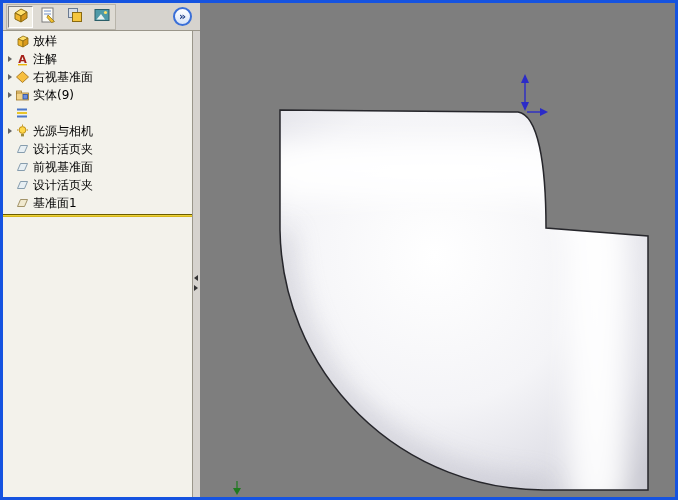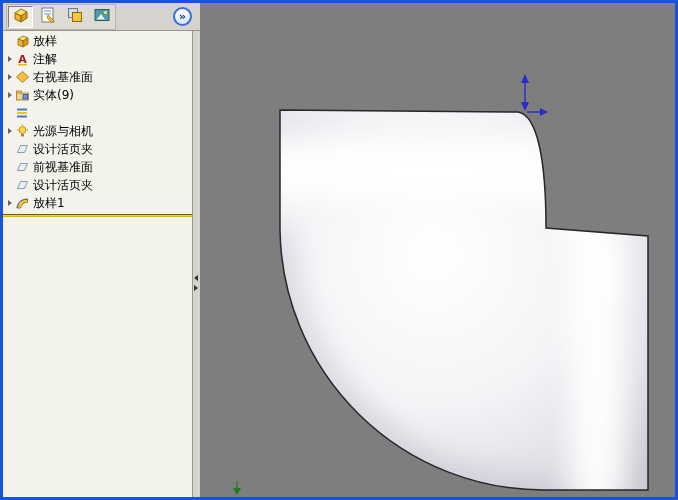--- a/index.html
+++ b/index.html
@@ -201,31 +201,30 @@
           <span class="expander"></span>
           <span class="ticon">
             <svg viewBox="0 0 15 14">
                 <polygon points="2.5,10.5 5.5,3.5 12.5,3.5 9.5,10.5" fill="#E4EEF4" fill-opacity="0.85" stroke="#7A93A6" stroke-width="0.9"></polygon>
               </svg>
           </span>
           <span class="tlabel">设计活页夹</span>
         </div>
 
 
-
-        <div class="tree-row">
-          <span class="expander has"></span>
-          <span class="ticon">
-            <svg viewBox="0 0 15 14">
-                <path d="M2 12 Q3 3.5 12.5 3 L12.5 6.2 Q6.5 6.5 5.6 12 Z" fill="#F7C63F" stroke="#96700F" stroke-width="0.9"></path>
-                <path d="M2 12 Q3 3.5 12.5 3" fill="none" stroke="#3A5FC0" stroke-width="0.9"></path>
-              </svg>
-          </span>
-          <span class="tlabel">放样1</span>
-        </div>
+        <div class="tree-row">
+          <span class="expander"></span>
+          <span class="ticon">
+            <svg viewBox="0 0 15 14">
+                <polygon points="2.5,10.5 5.5,3.5 12.5,3.5 9.5,10.5" fill="#EFE8CC" fill-opacity="0.9" stroke="#98885A" stroke-width="0.9"></polygon>
+              </svg>
+          </span>
+          <span class="tlabel">基准面1</span>
+        </div>
+
 
         <div class="rollback"></div>
 
       </div>
 
       <div class="splitter">
         <div class="handle-marks">
           <div class="tri-l"></div>
           <div class="tri-r"></div>
         </div>

